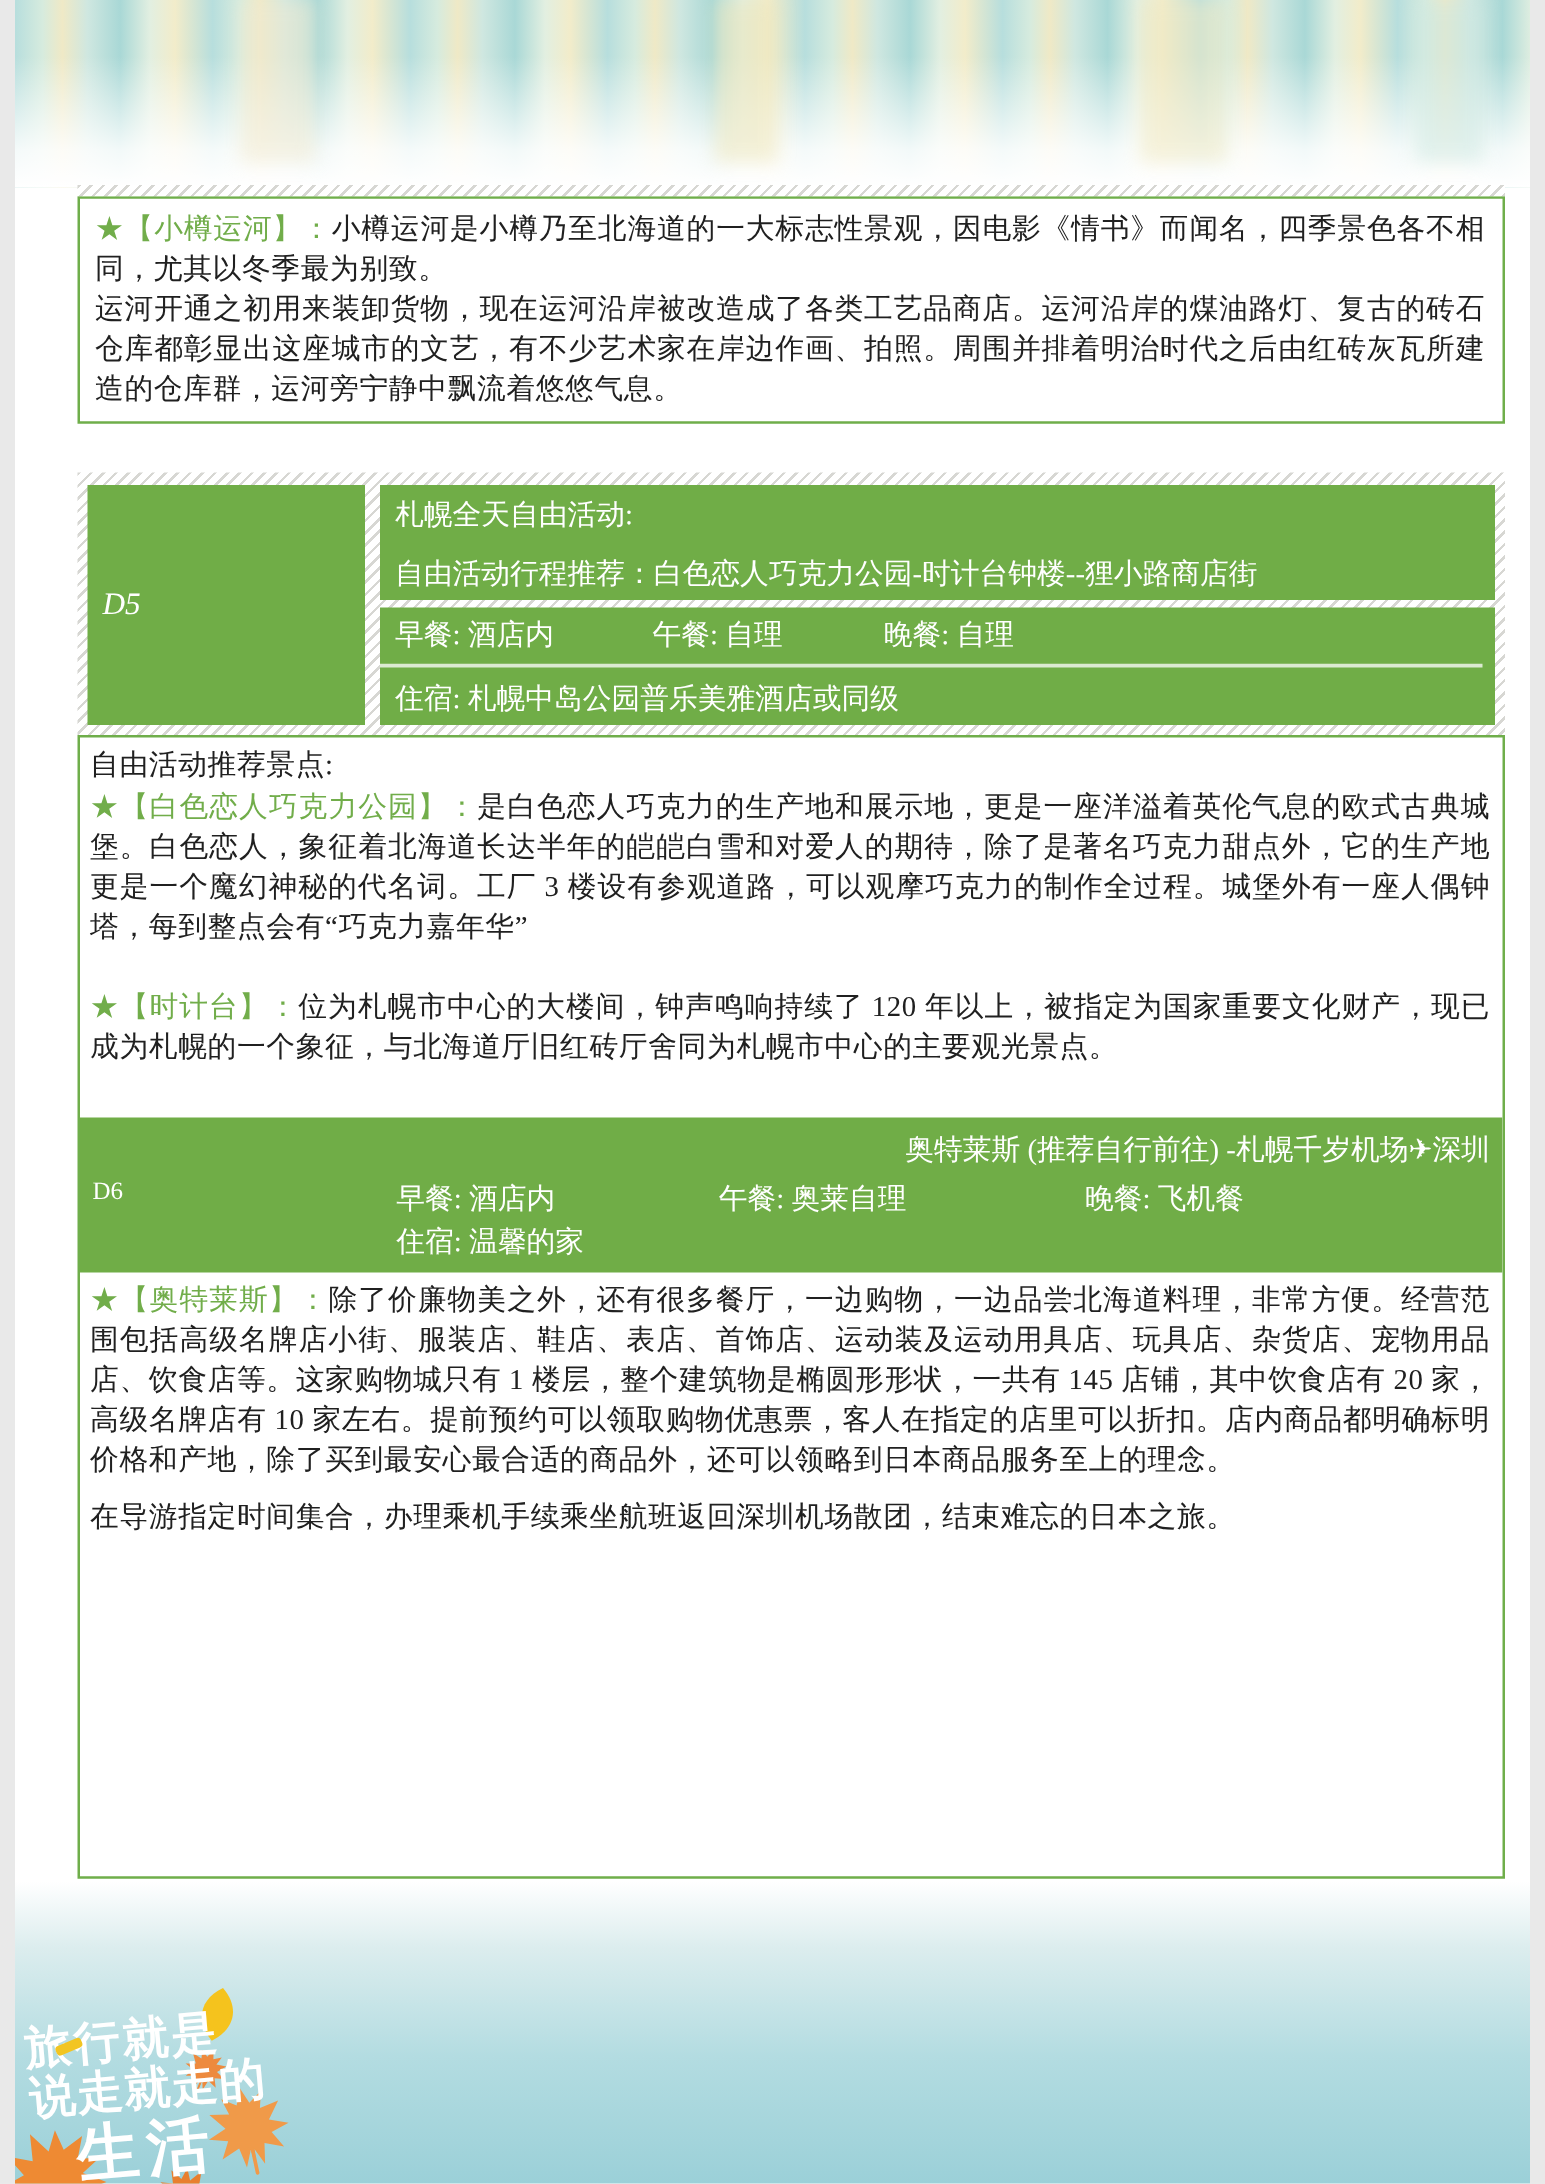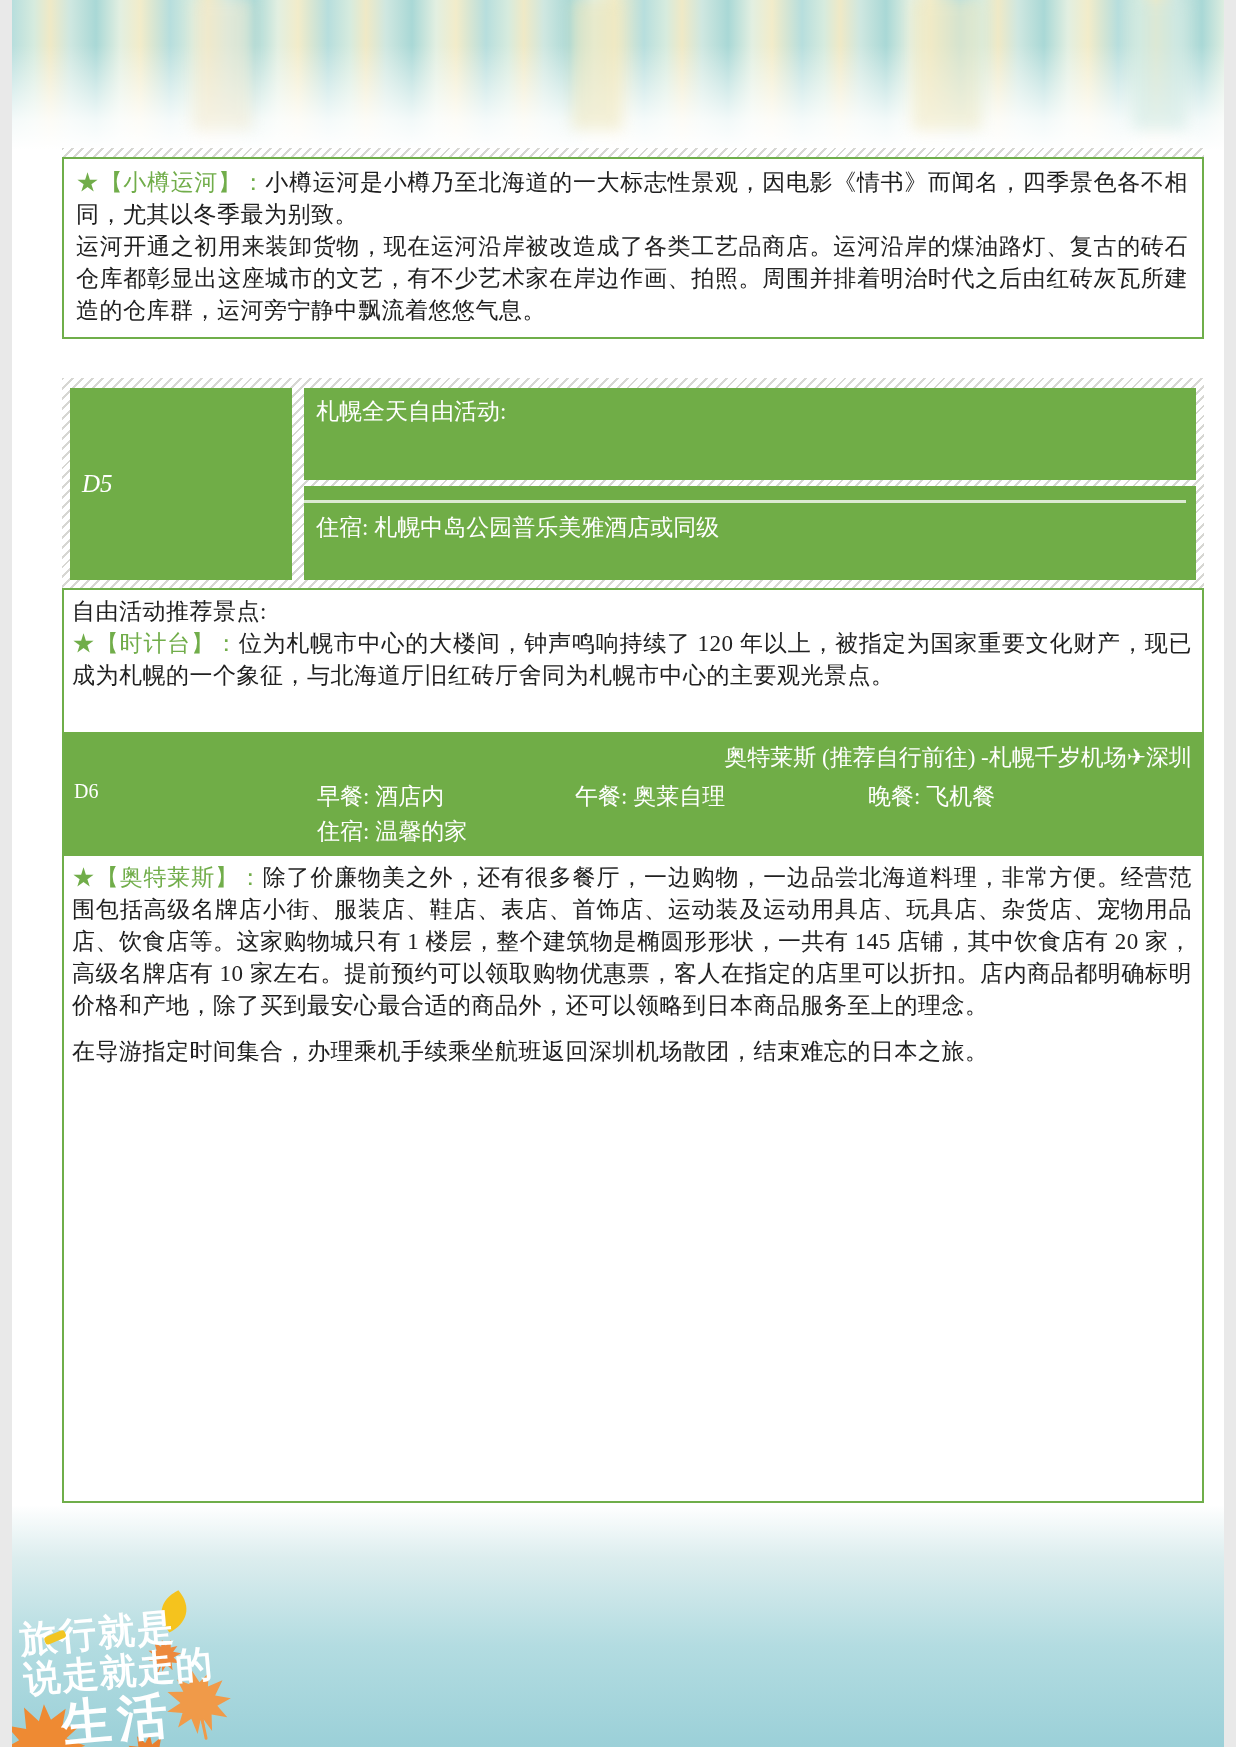--- a/index.html
+++ b/index.html
@@ -107,31 +107,38 @@
     <p class="body">运河开通之初用来装卸货物，现在运河沿岸被改造成了各类工艺品商店。运河沿岸的煤油路灯、复古的砖石仓库都彰显出这座城市的文艺，有不少艺术家在岸边作画、拍照。周围并排着明治时代之后由红砖灰瓦所建造的仓库群，运河旁宁静中飘流着悠悠气息。</p>
   </div>
 
   <div class="d5-table hatch">
     <div class="d5-left cellgreen">
       <span class="daylabel">D5</span>
     </div>
     <div class="d5-right">
       <div class="d5-r1 cellgreen">
         <p class="l1">札幌全天自由活动:</p>
+        <p class="l2">自由活动行程推荐：白色恋人巧克力公园-时计台钟楼--狸小路商店街</p>
       </div>
       <div class="d5-r2 cellgreen">
+        <div class="mealline">
+          <span class="m1">早餐: 酒店内</span><span class="m2">午餐: 自理</span><span>晚餐: 自理</span>
+        </div>
         <div class="d5-div"></div>
         <div class="hotline">住宿: 札幌中岛公园普乐美雅酒店或同级</div>
       </div>
     </div>
   </div>
 
   <div class="main-box">
     <p class="body">自由活动推荐景点:</p>
 
+    <p class="body spot sp-gap32" style="margin-top:2px;">
+      <span class="green-head">★</span><span class="green-head">【白色恋人巧克力公园】：</span><span>是白色恋人巧克力的生产地和展示地，更是一座洋溢着英伦气息的欧式古典城堡。白色恋人，象征着北海道长达半年的皑皑白雪和对爱人的期待，除了是著名巧克力甜点外，它的生产地更是一个魔幻神秘的代名词。工厂 3 楼设有参观道路，可以观摩巧克力的制作全过程。城堡外有一座人偶钟塔，每到整点会有“巧克力嘉年华”</span>
+    </p>
 
     <p class="body spot sp-gap40">
       <span class="green-head">★</span><span class="green-head">【时计台】：</span><span>位为札幌市中心的大楼间，钟声鸣响持续了 120 年以上，被指定为国家重要文化财产，现已成为札幌的一个象征，与北海道厅旧红砖厅舍同为札幌市中心的主要观光景点。</span>
     </p>
 
 
     <div class="d6-band">
       <span class="daylabel">D6</span>
       <p class="d6-title">
         <span>奥特莱斯 (推荐自行前往) -札幌千岁机场</span><span>✈</span><span>深圳</span>

